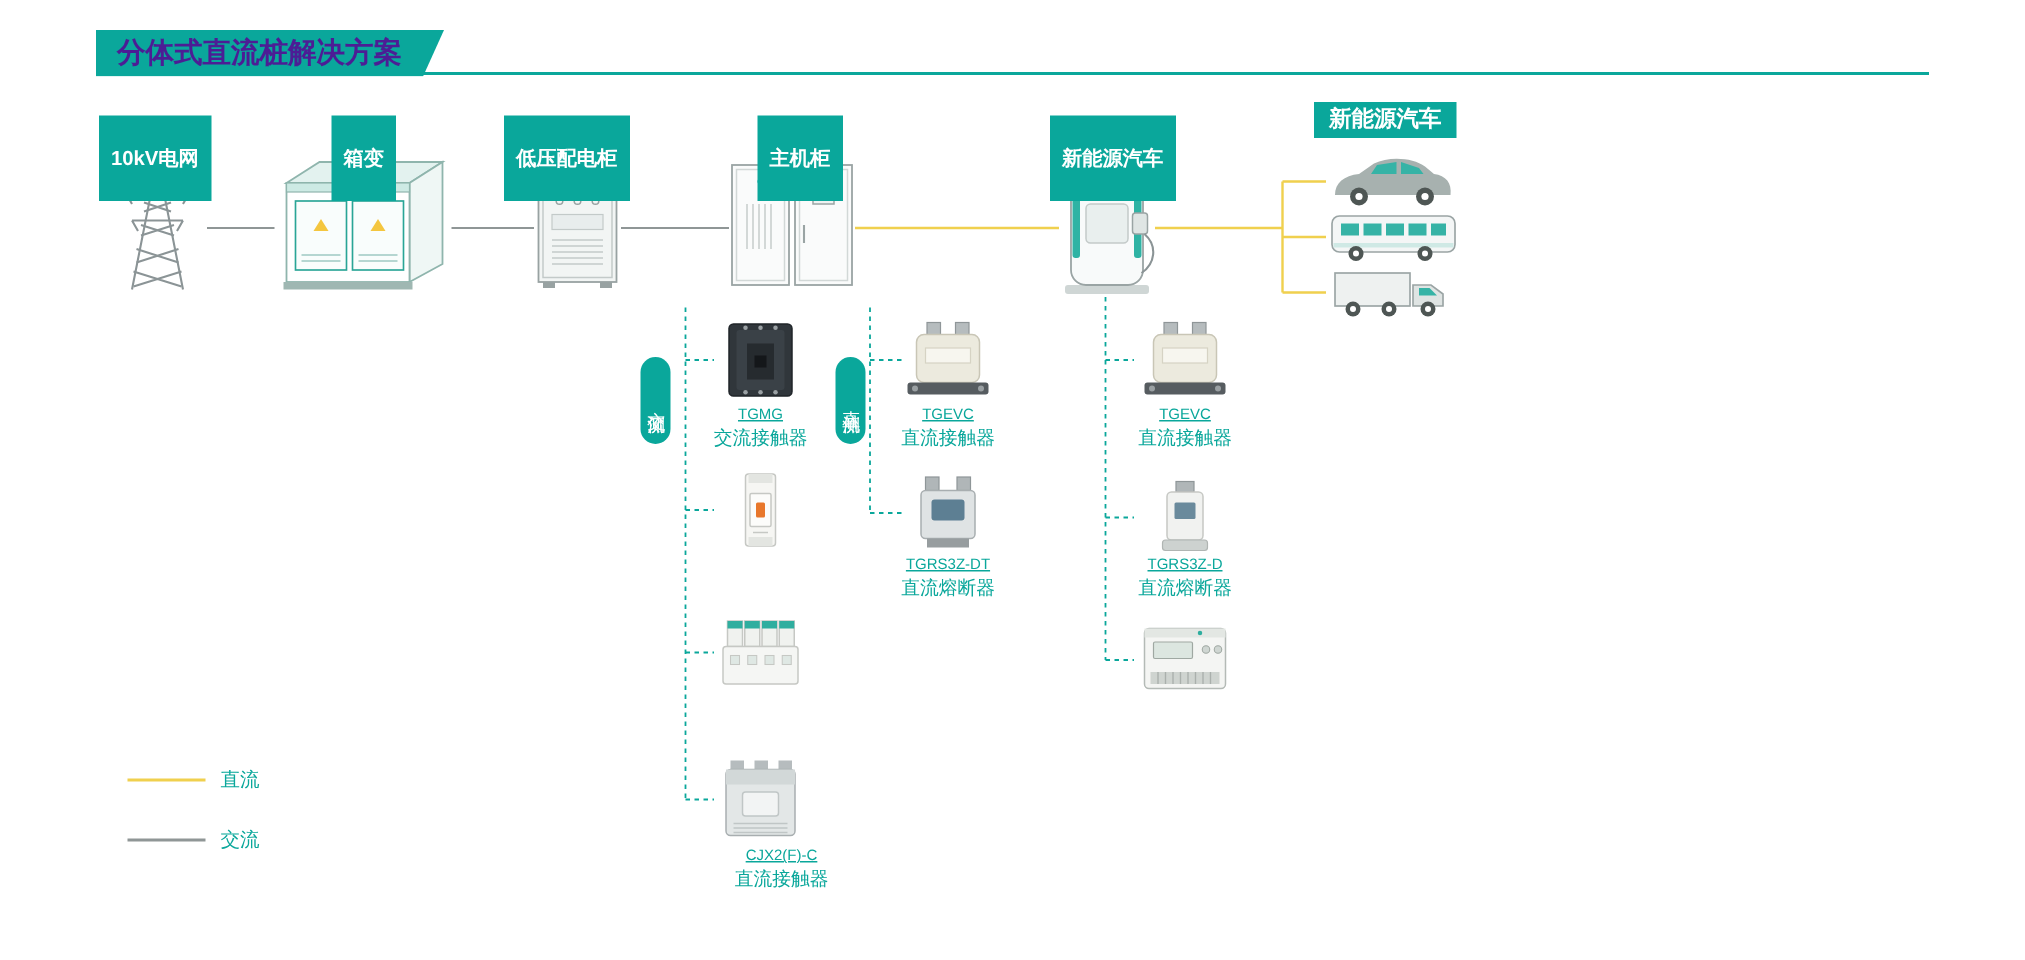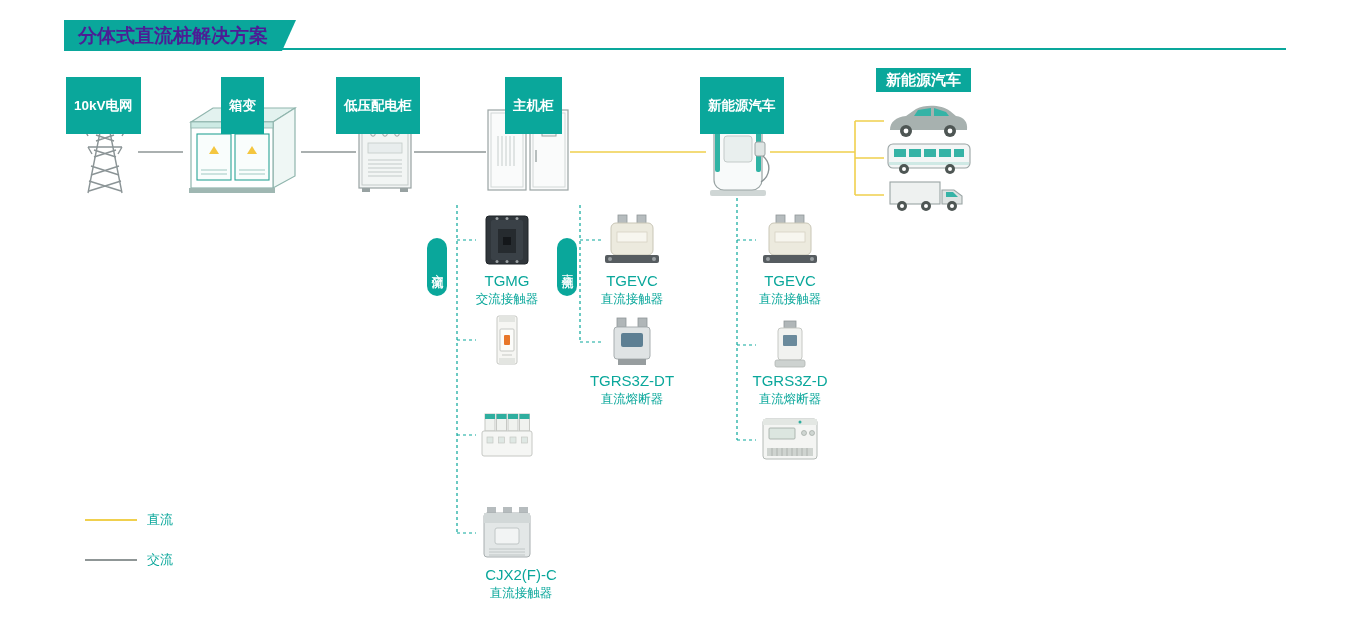--- a/index.html
+++ b/index.html
@@ -29,21 +29,21 @@
     position:absolute; width:20px; height:58px; background:#0AA79B; color:#fff;
     border-radius:10px; font-size:12px; z-index:4;
     writing-mode:vertical-rl; display:flex; align-items:center; justify-content:center;
     letter-spacing:2px;
   }
 
   .product-label{
     position:absolute; width:140px; text-align:center;
     color:#0AA79B; font-size:12.5px; line-height:1.4; z-index:3;
   }
-  .product-label .model{ font-size:15px; }
+  .product-label .model{ font-size:10px;text-decoration:underline; }
   .product-label .desc{ font-size:12.5px; }
 
   .legend-item{
     position:absolute; display:flex; align-items:center; gap:10px;
     color:#0AA79B; font-size:13px; z-index:3;text-align:center;
   }
   .legend-swatch{ display:inline-block; width:52px; height:2px; }
   .legend-swatch.dc{ background:#F0D04E; }
   .legend-swatch.ac{ background:#8F9696; }
 </style>

